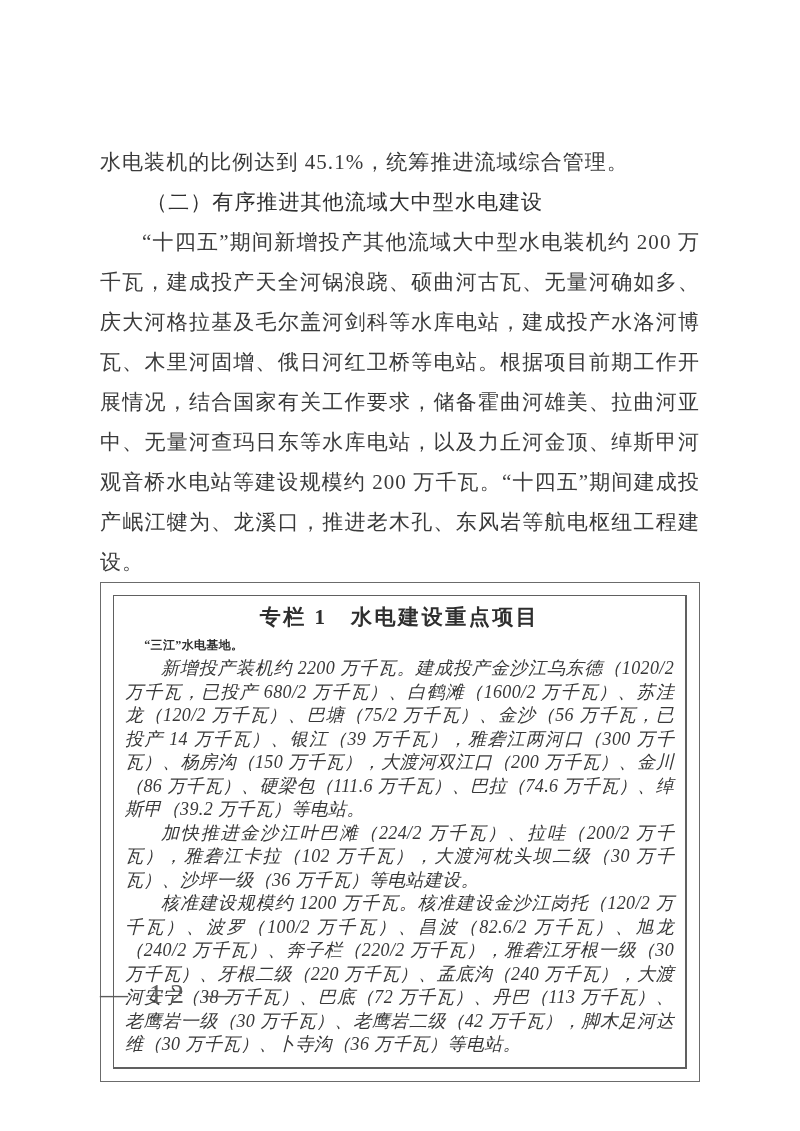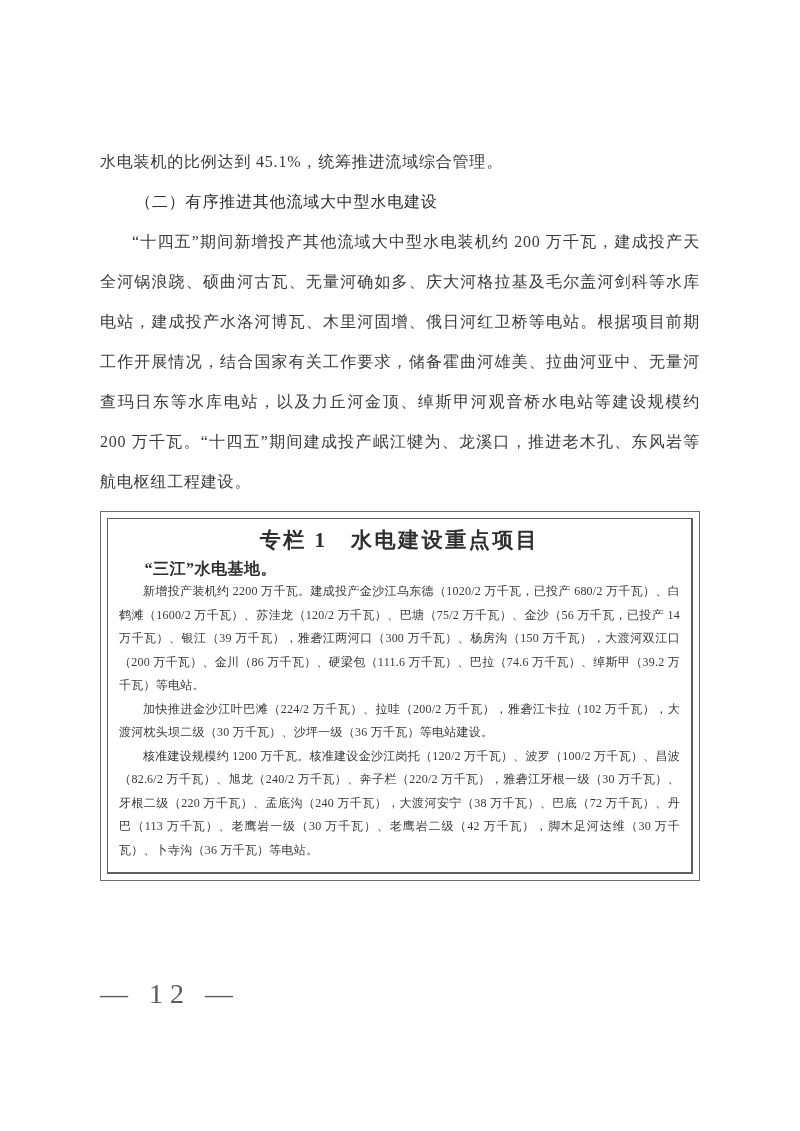--- a/index.html
+++ b/index.html
@@ -16,21 +16,21 @@
     overflow: hidden;
   }
   .page {
     position: absolute;
     left: 100px;
     top: 142px;
     width: 600px;
   }
   .main-text p {
     margin: 0;
-    font-size: 16px;
+    font-size: 21px;
     line-height: 40px;
     letter-spacing: 0.05em;
     text-align: justify;
     text-justify: inter-ideograph;
   }
   .continuation {
     text-indent: 0;
   }
   .section-heading {
     font-weight: normal;
@@ -38,58 +38,59 @@
     text-indent: 2.2em;
     font-size: 21px;
     line-height: 40px;
     margin: 0;
     letter-spacing: 0.08em;
   }
   .body-paragraph {
     text-indent: 2em;
   }
   .project-box-outer {
-    margin-top: 9px;
+    margin-top: 0;
     border: 1px solid #6b6b6b;
-    padding: 6px;
+    padding: 12px;
     background: #ffffff;
   }
   .project-box-inner {
     border: 1px solid #606060;
     border-right-width: 2px;
     border-bottom-width: 2px;
     padding: 6px 11px 10px 11px;
   }
   .box-title {
     text-align: center;
     font-weight: bold;
     font-size: 21px;
     line-height: 30px;
     color: #2e2e2e;
     margin: 0 0 2px 0;
     letter-spacing: 0.12em;
   }
   .box-subtitle {
     font-weight: bold;
-    font-size: 16px;
+    font-size: 12px;
     line-height: 23px;
     color: #2e2e2e;
     margin: 0;
     text-indent: 1.6em;
     letter-spacing: 0.03em;
   }
   .box-paragraph {
-    font-size: 12px;
+    font-size: 18px;
     line-height: 23.5px;
     margin: 0;
     text-indent: 2em;
     text-align: justify;
     text-justify: inter-ideograph;
     letter-spacing: 0.02em;
     color: #383838;
+    font-style: italic;
   }
   .page-number {
     position: absolute;
     left: 100px;
     top: 978px;
     font-size: 28px;
     letter-spacing: 0.25em;
     color: #5c5c5c;
   }
 </style>

